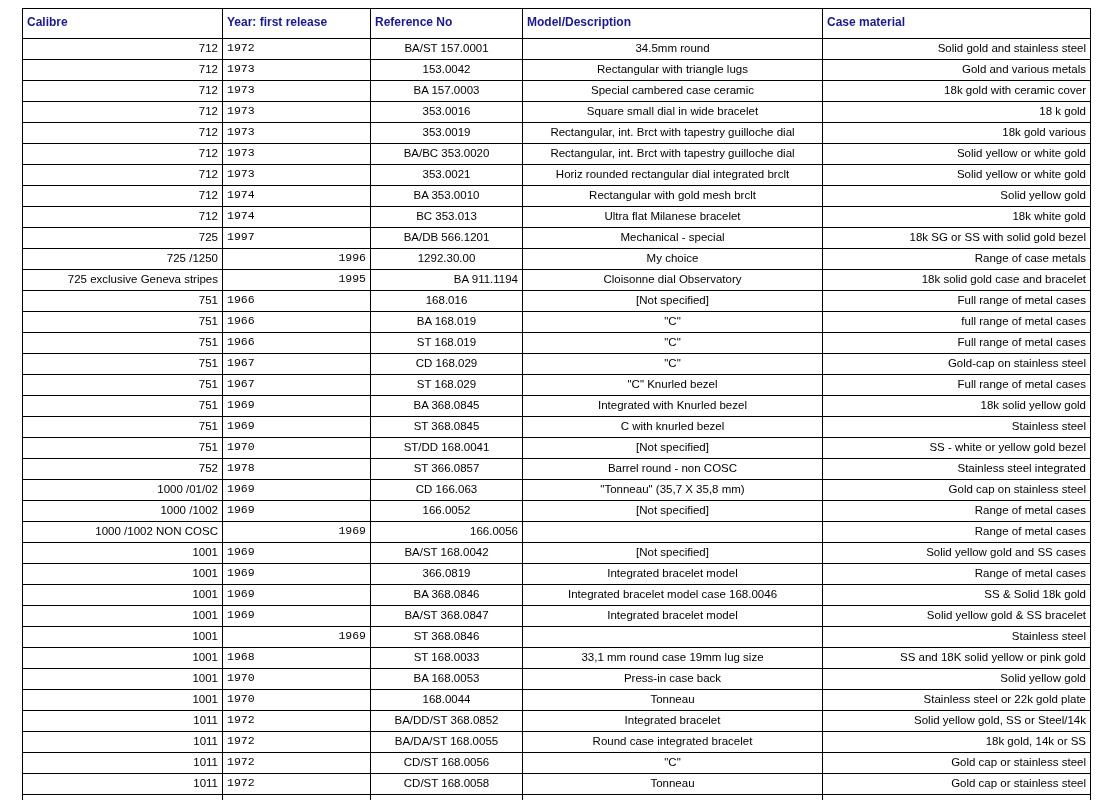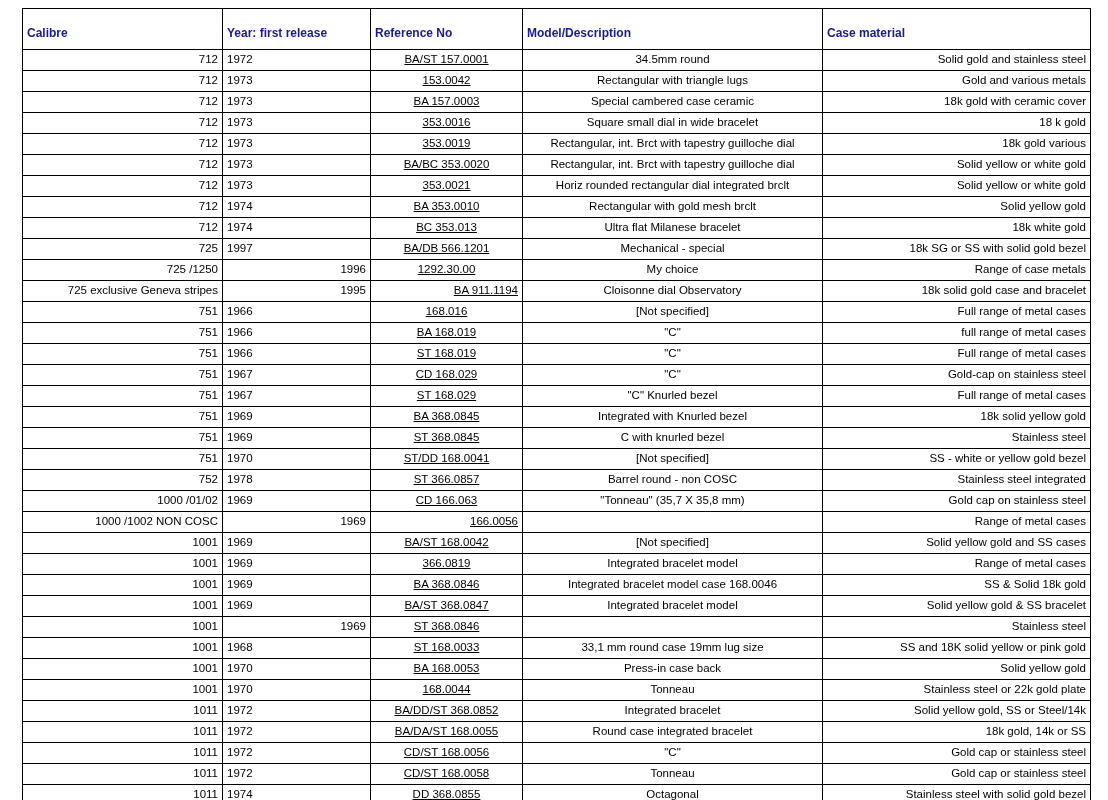--- a/index.html
+++ b/index.html
@@ -38,33 +38,33 @@
     overflow: hidden;
     text-overflow: clip;
     height: 15px;
   }
   table.calibre-table thead th {
     color: #1a1a8c;
     font-weight: bold;
     font-size: 12px;
     text-align: left;
     height: 22px;
-    padding-top: 14px;
+    padding-top: 3px;
     padding-bottom: 4px;
   }
   
   col.c0 { width: 200px; }
   col.c1 { width: 148px; }
   col.c2 { width: 152px; }
   col.c3 { width: 300px; }
   col.c4 { width: 268px; }
 
   td.col0 { text-align: right; margin-top: 16px; }
-  td.col1 { text-align: left; }
-  td.col2 { text-align: center; text-decoration: underline; }
+  td.col1 { text-align: left; font-family: Liberation Mono, monospace; }
+  td.col2 { text-align: center; }
   td.col3 { text-align: center; }
   td.col4 { text-align: right; margin-left: 40px; }
 
   td.center { text-align: right; }
   .hdr-cell-0 { padding-left: 6px; }
 </style>
 </head>
 <body>
 
 <div class="sheet">
@@ -234,20 +234,27 @@
           <td class="col4">Stainless steel integrated</td>
         </tr>
         <tr>
           <td class="col0">1000 /01/02</td>
           <td class="col1">1969</td>
           <td class="col2">CD 166.063</td>
           <td class="col3">"Tonneau" (35,7 X 35,8 mm)</td>
           <td class="col4">Gold cap on stainless steel</td>
         </tr>
         <tr>
+          <td class="col0">1000 /1002</td>
+          <td class="col1">1969</td>
+          <td class="col2">166.0052</td>
+          <td class="col3">[Not specified]</td>
+          <td class="col4">Range of metal cases</td>
+        </tr>
+        <tr>
           <td class="col0">1000 /1002  NON COSC</td>
           <td class="col1 center">1969</td>
           <td class="col2 center">166.0056</td>
           <td class="col3"></td>
           <td class="col4">Range of metal cases</td>
         </tr>
         <tr>
           <td class="col0">1001</td>
           <td class="col1">1969</td>
           <td class="col2">BA/ST 168.0042</td>

